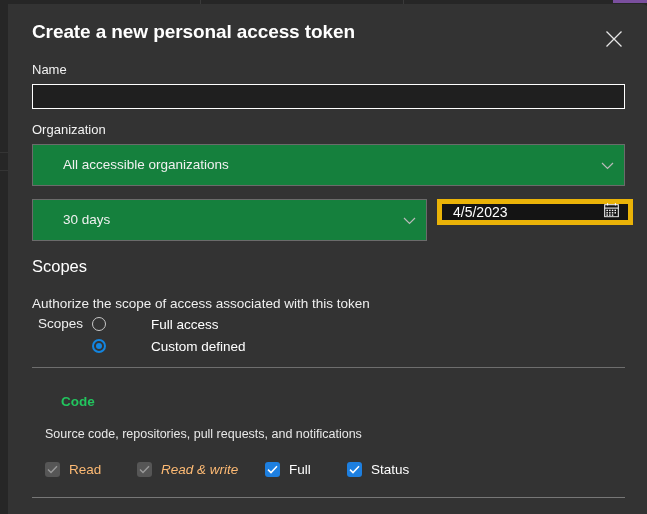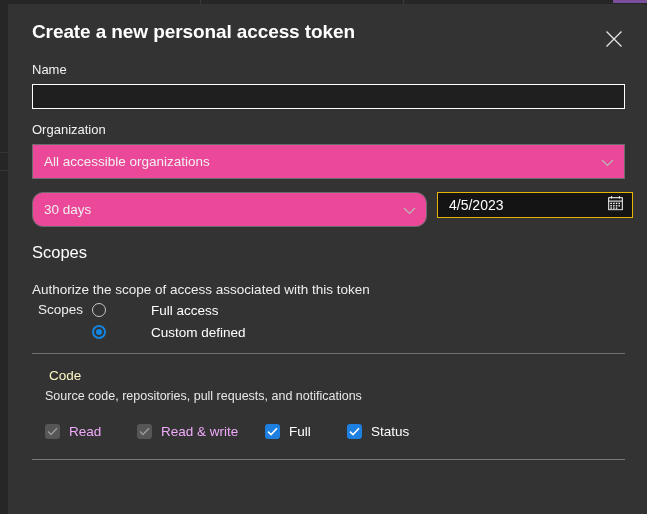--- a/index.html
+++ b/index.html
@@ -111,53 +111,54 @@
     font-size: 13.5px;
     padding: 0 8px;
     outline: none;
     border-radius: 0;
   }
 
   .row-gap { height: 13px; }
 
   .select-box {
     position: relative;
-    height: 35px;
-    background: #ec4899;
+    height: 42px;
+    background: #15803d;
     border: 1px solid #6b6b6b;
     box-sizing: border-box;
     display: flex;
     align-items: center;
     cursor: pointer;
+    padding-left: 19px;
   }
   .select-box .sel-value {
     font-size: 13.5px;
     color: #f0f0f0;
     padding-left: 11px;
     line-height: 24px;
   }
   .chevron {
     position: absolute;
     right: 10px;
     top: 50%;
     transform: translateY(-50%);
     pointer-events: none;
   }
 
   .expiry-row {
     display: flex;
     gap: 10px;
   }
-  .expiry-row .select-box { flex: 0 0 395px; border-radius: 11px; }
+  .expiry-row .select-box { flex: 0 0 395px; }
   .date-box {
     position: relative;
     flex: 0 0 196px;
     height: 26px;
     background: #141414;
-    border: 1px solid #eab308;
+    border: 5px solid #eab308;
     box-sizing: border-box;
     display: flex;
     align-items: center;
     cursor: text;
   }
   .date-box .date-value {
     font-size: 14px;
     color: #ffffff;
     padding-left: 11px;
     line-height: 24px;
@@ -237,23 +238,23 @@
 
   .divider {
     height: 1px;
     background: #6e6e6e;
     margin: 10px 0 0 0;
   }
 
   .group-block { padding: 9px 0 0 13px; }
   .group-title {
     font-size: 13.5px;
-    font-weight: normal;
-    color: #fef9c3;
-    margin: 4px;
+    font-weight: bold;
+    color: #22c55e;
+    margin: 16px;
     line-height: 17px;
   }
   .group-desc {
     font-size: 12.5px;
     color: #e8e8e8;
     margin: 1px 0 0 0;
     line-height: 16px;
   }
 
   .checkbox-row {
@@ -278,22 +279,22 @@
     justify-content: center;
     background: #565656;
   }
   .cb-mark.on { background: #1d7fe0; }
   .cb-label {
     font-size: 13.5px;
     margin-left: 9px;
     color: #ffffff;
     line-height: 15px;
   }
-  .cb-label.dim { color: #f0abfc; }
-  .cb-label.two-line { width: 82px; line-height: 15px; }
+  .cb-label.dim { color: #fdba74; }
+  .cb-label.two-line { width: 82px; line-height: 15px; font-style: italic; }
 
   .bottom-divider {
     height: 1px;
     background: #777777;
     margin: 13px 0 0 0;
   }
 </style>
 </head>
 <body>
 

